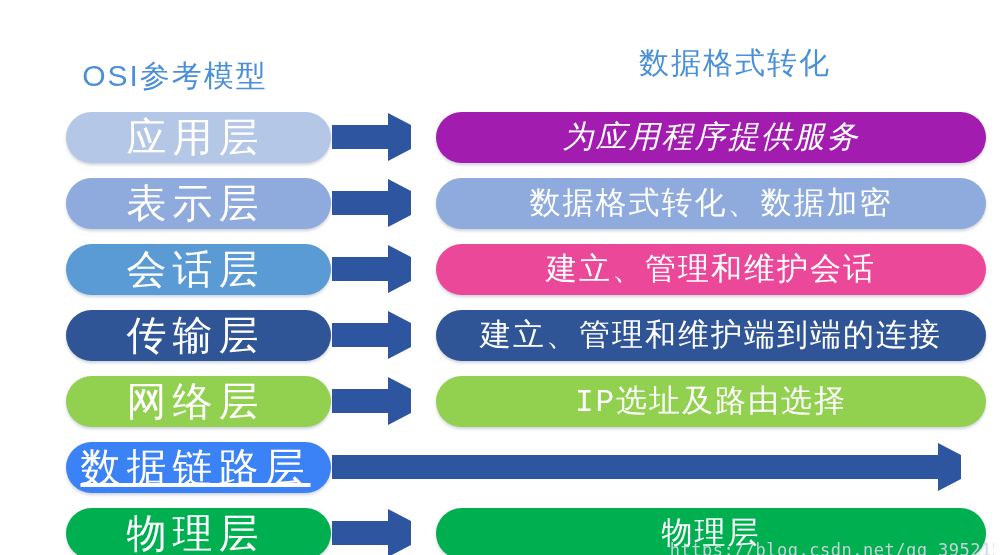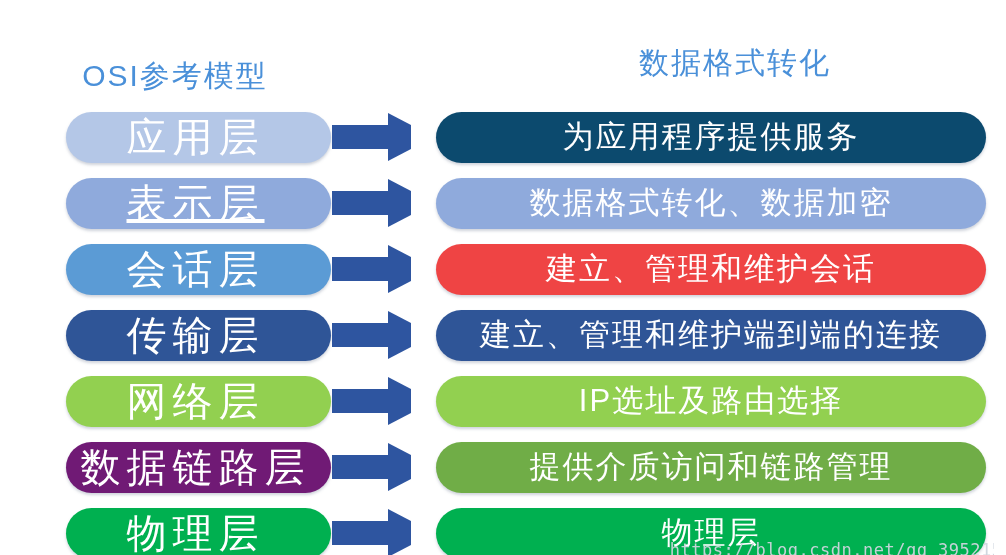--- a/index.html
+++ b/index.html
@@ -103,66 +103,65 @@
   <div class="diagram-title title-right">数据格式转化</div>
 
   <div class="rows">
 
     <div class="row">
       <div class="pill pill-layer" style="background: rgb(180, 199, 231);">应用层</div>
       <div class="arrow">
           <div class="arrow-line"></div>
           <div class="arrow-head"></div>
         </div>
-      <div class="pill pill-desc" style="background: #0c4a6e;">为应用程序提供服务</div>
+      <div class="pill pill-desc" style="background: #a21caf; font-style: italic;">为应用程序提供服务</div>
     </div>
 
     <div class="row">
-      <div class="pill pill-layer" style="background: rgb(143, 170, 220); text-decoration: underline;">表示层</div>
+      <div class="pill pill-layer" style="background: rgb(143, 170, 220);">表示层</div>
       <div class="arrow">
           <div class="arrow-line"></div>
           <div class="arrow-head"></div>
         </div>
       <div class="pill pill-desc" style="background: rgb(143, 170, 220);">数据格式转化、数据加密</div>
     </div>
 
     <div class="row">
       <div class="pill pill-layer" style="background: rgb(91, 155, 213);">会话层</div>
       <div class="arrow">
           <div class="arrow-line"></div>
           <div class="arrow-head"></div>
         </div>
-      <div class="pill pill-desc" style="background: #ef4444;">建立、管理和维护会话</div>
+      <div class="pill pill-desc" style="background: #ec4899;">建立、管理和维护会话</div>
     </div>
 
     <div class="row">
       <div class="pill pill-layer" style="background: rgb(47, 85, 151); text-align: right;">传输层</div>
       <div class="arrow">
           <div class="arrow-line"></div>
           <div class="arrow-head"></div>
         </div>
       <div class="pill pill-desc" style="background: rgb(47, 85, 151);">建立、管理和维护端到端的连接</div>
     </div>
 
     <div class="row">
       <div class="pill pill-layer" style="background: rgb(146, 208, 80);">网络层</div>
       <div class="arrow">
           <div class="arrow-line"></div>
           <div class="arrow-head"></div>
         </div>
-      <div class="pill pill-desc" style="background: rgb(146, 208, 80);">IP选址及路由选择</div>
+      <div class="pill pill-desc" style="background: rgb(146, 208, 80); font-family: Liberation Mono, monospace;">IP选址及路由选择</div>
     </div>
 
     <div class="row">
-      <div class="pill pill-layer" style="background: #701a75;">数据链路层</div>
+      <div class="pill pill-layer" style="background: #3b82f6; text-decoration: underline;">数据链路层</div>
       <div class="arrow">
           <div class="arrow-line"></div>
           <div class="arrow-head"></div>
         </div>
-      <div class="pill pill-desc" style="background: rgb(112, 173, 71);">提供介质访问和链路管理</div>
     </div>
 
     <div class="row">
       <div class="pill pill-layer" style="background: rgb(0, 176, 80);">物理层</div>
       <div class="arrow">
           <div class="arrow-line"></div>
           <div class="arrow-head"></div>
         </div>
       <div class="pill pill-desc" style="background: rgb(0, 176, 80);">物理层</div>
     </div>

